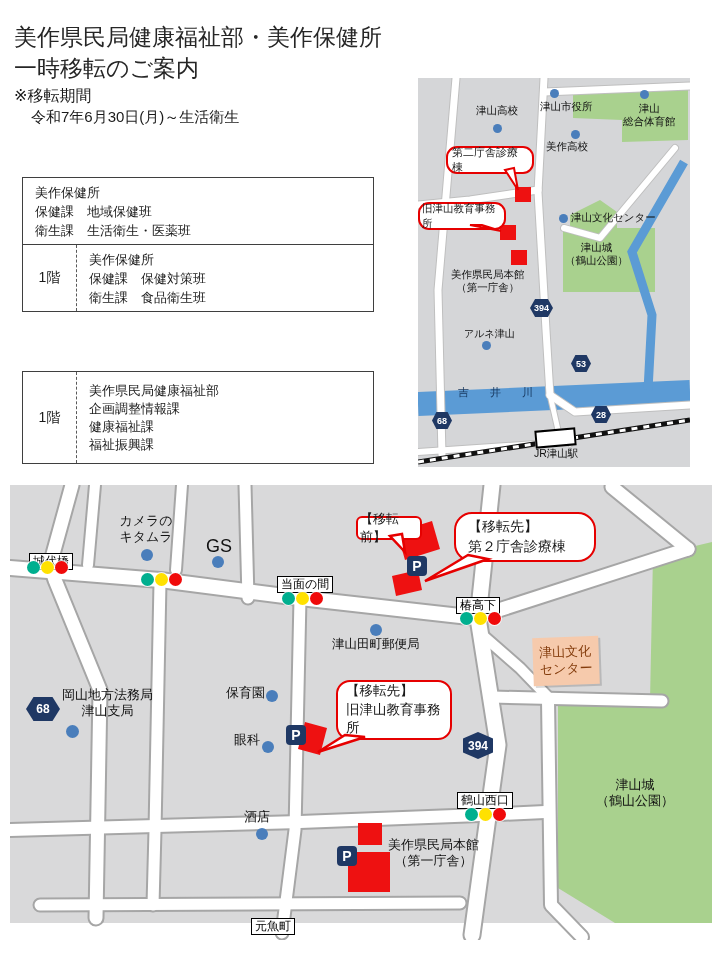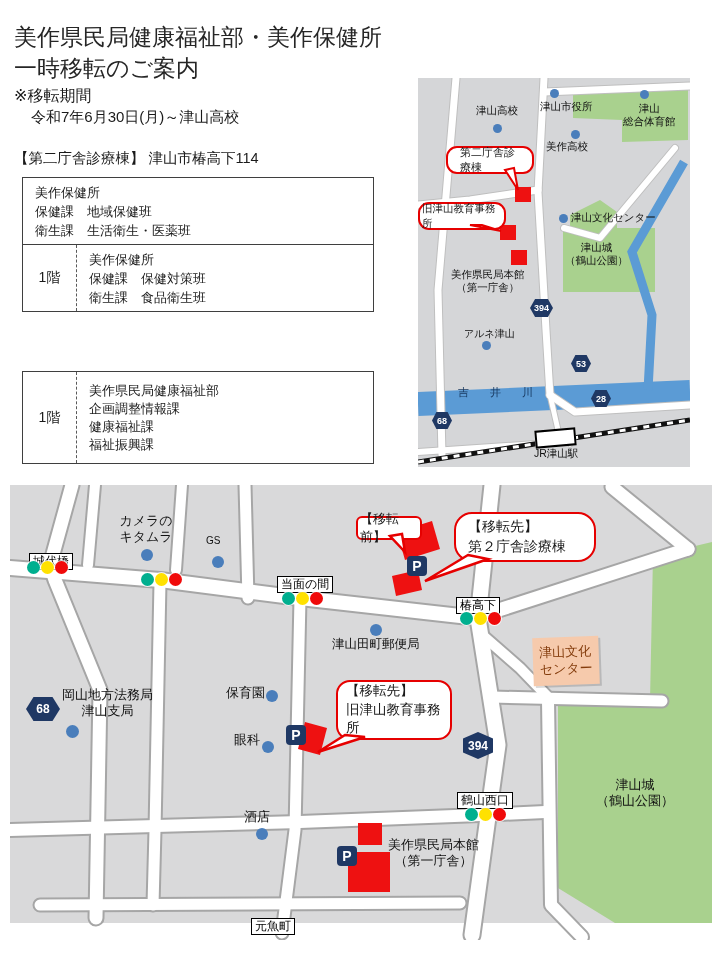--- a/index.html
+++ b/index.html
@@ -8,21 +8,21 @@
   .abs{position:absolute;}
   .lbl{position:absolute;color:#1a1a1a;white-space:pre-line;line-height:1.22;}
   .sign{position:absolute;background:#fff;border:1px solid #000;padding:0 3px;
         font-size:12px;line-height:15px;white-space:nowrap;color:#000;z-index:4;}
   .dot{position:absolute;background:#4a7ebb;border-radius:50%;z-index:3;}
   .tl{position:absolute;display:flex;gap:1px;z-index:4;}
   .tl i{width:13px;height:13px;border-radius:50%;display:block;box-shadow:0 0 0 1px rgba(255,255,255,.8);}
   .tl .g{background:#00af8f;} .tl .y{background:#ffe100;} .tl .r{background:#f00a0a;}
   .callout{position:absolute;background:#fff;border:2.5px solid #e60000;border-radius:14px;
            color:#1a1a1a;display:flex;align-items:center;white-space:pre-line;z-index:5;
-           line-height:1.4;padding:0 12px;box-sizing:border-box;}
+           line-height:1.4;padding:0 4px;box-sizing:border-box;}
   .hex{position:absolute;background:#1f3864;color:#fff;display:flex;align-items:center;
        justify-content:center;font-weight:bold;z-index:4;}
   .hex.h{clip-path:polygon(22% 0,78% 0,100% 50%,78% 100%,22% 100%,0 50%);}
   .hex.v{clip-path:polygon(50% 0,100% 24%,100% 76%,50% 100%,0 76%,0 24%);}
   .pico{position:absolute;background:#1f3864;color:#fff;font-weight:bold;border-radius:4px;
         display:flex;align-items:center;justify-content:center;z-index:4;}
   .redsq{position:absolute;background:#ee1111;z-index:3;}
   .tailsvg{position:absolute;z-index:6;overflow:visible;}
   
   .tbl{position:absolute;border:1.5px solid #3f3f3f;background:#fff;}
@@ -34,23 +34,22 @@
          white-space:pre-line;}
   .maplbl{position:absolute;white-space:pre-line;line-height:1.25;color:#111;z-index:3;text-align:center;}
 </style>
 </head>
 <body>
 
 <div class="page">
 
   <div class="lbl" style="left:14px;top:22px;font-size:23px;line-height:31px;color:#262626"><span>美作県民局健康福祉部・美作保健所</span><br><span>一時移転のご案内</span></div>
   <div class="lbl" style="left:14px;top:86px;font-size:16px">※移転期間</div>
-  <div class="lbl" style="left:31px;top:108px;font-size:15px">令和7年6月30日(月)～津山高校</div>
-
-  <div class="lbl" style="left:14px;top:150px;font-size:14.5px">【第二庁舎診療棟】 津山市椿高下114</div>
+  <div class="lbl" style="left:31px;top:108px;font-size:15px">令和7年6月30日(月)～生活衛生</div>
+
   <div class="tbl" style="left:22px;top:177px;width:350px">
     <div class="trow" style="min-height:66px">
       <div class="depts">美作保健所
 保健課　地域保健班
 衛生課　生活衛生・医薬班</div>
     </div>
     <div class="trow" style="min-height:66px">
       <div class="floor">1階</div>
       <div class="depts">美作保健所
 保健課　保健対策班
@@ -139,21 +138,21 @@
     <div class="maplbl" style="left:33px;top:190px;font-size:10.5px">美作県民局本館
 （第一庁舎）</div>
 
     <div class="maplbl" style="left:46px;top:250px;font-size:10px">アルネ津山</div>
     <div class="dot" style="left:64px;top:263px;width:9px;height:9px"></div>
 
     <div class="maplbl" style="left:40px;top:308px;font-size:11px;letter-spacing:9px;color:#17375e">吉 井 川</div>
 
     <div class="hex h" style="left:112px;top:221px;width:23px;height:18px;font-size:9px">394</div>
     <div class="hex h" style="left:153px;top:277px;width:20px;height:17px;font-size:9px">53</div>
-    <div class="hex h" style="left:173px;top:312px;width:20px;height:17px;font-size:9px">28</div>
+    <div class="hex h" style="left:173px;top:328px;width:20px;height:17px;font-size:9px">28</div>
     <div class="hex h" style="left:14px;top:334px;width:20px;height:17px;font-size:9px">68</div>
 
     <div class="abs" style="left:117px;top:351px;width:37px;height:14px;background:#fff;border:2px solid #000;transform:rotate(-5deg);z-index:4"></div>
     <div class="maplbl" style="left:116px;top:369px;font-size:10.5px">JR津山駅</div>
   </div>
 
   <div class="abs" style="left:10px;top:485px;width:702px;height:455px;">
     <svg class="abs" style="left:0;top:0;z-index:1" width="702" height="455" viewBox="0 0 702 455">
       <rect x="0" y="0" width="702" height="438" fill="#d9d9da"></rect>
 
@@ -206,21 +205,21 @@
 
     <div class="abs" style="left:523px;top:152px;width:66px;height:48px;background:#f6caac;transform:rotate(-2deg);
          box-shadow:2px 2px 0 rgba(0,0,0,.15);display:flex;align-items:center;justify-content:center;
          font-size:13px;line-height:1.3;color:#843c0c;white-space:pre-line;z-index:2;text-align:left">津山文化
 センター</div>
 
     <div class="maplbl" style="left:100px;top:28px;width:72px;font-size:13px;text-align:center">カメラの
 キタムラ</div>
     <div class="dot" style="left:131px;top:64px;width:12px;height:12px"></div>
 
-    <div class="maplbl" style="left:196px;top:50px;font-size:10px">GS</div>
+    <div class="maplbl" style="left:196px;top:50px;font-size:18px">GS</div>
     <div class="dot" style="left:202px;top:71px;width:12px;height:12px"></div>
 
     <div class="dot" style="left:360px;top:139px;width:12px;height:12px"></div>
     <div class="maplbl" style="left:322px;top:152px;font-size:12.5px">津山田町郵便局</div>
 
     <div class="maplbl" style="left:52px;top:202px;font-size:13px">岡山地方法務局
 津山支局</div>
     <div class="dot" style="left:56px;top:240px;width:13px;height:13px"></div>
 
     <div class="maplbl" style="left:216px;top:200px;font-size:13px">保育園</div>

